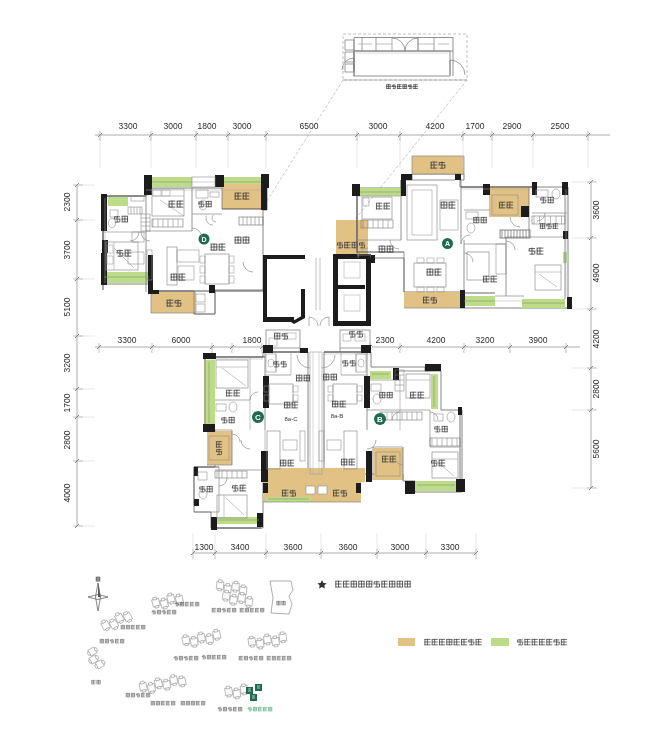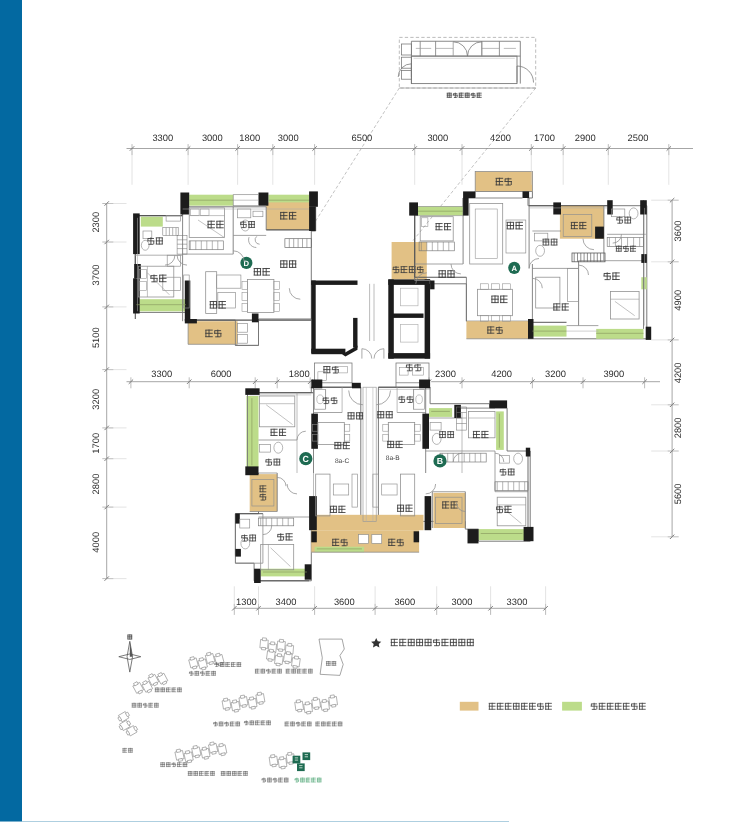--- a/index.html
+++ b/index.html
@@ -1,13 +1,13 @@
 <!DOCTYPE html>
 <html><head><meta charset="utf-8"><style>html,body{margin:0;padding:0;background:#fff;}</style></head><body>
-<div style="position:relative;width:555px;height:747px;background:#0369a1;font-family:'Liberation Sans',sans-serif;padding-left:20px;">
+<div style="position:relative;width:555px;height:747px;background:#a21caf;font-family:'Liberation Sans',sans-serif;">
 <svg width="670" height="747" viewBox="0 0 670 747" font-family="Liberation Sans, sans-serif">
 <rect x="0" y="0" width="670" height="747" fill="#ffffff"></rect>
 
 <rect x="343" y="34" width="124" height="46" fill="none" stroke="#999" stroke-width="0.6" stroke-dasharray="3,2"></rect>
 
 <line x1="354" y1="37.5" x2="453" y2="37.5" stroke="#777" stroke-width="0.8"></line>
 <line x1="354" y1="51" x2="453" y2="51" stroke="#777" stroke-width="0.8"></line>
 <line x1="354" y1="37.5" x2="354" y2="76" stroke="#777" stroke-width="0.8"></line>
 <line x1="453" y1="37.5" x2="453" y2="76" stroke="#777" stroke-width="0.8"></line>
 <line x1="362" y1="37.5" x2="362" y2="51" stroke="#777" stroke-width="0.7"></line>

